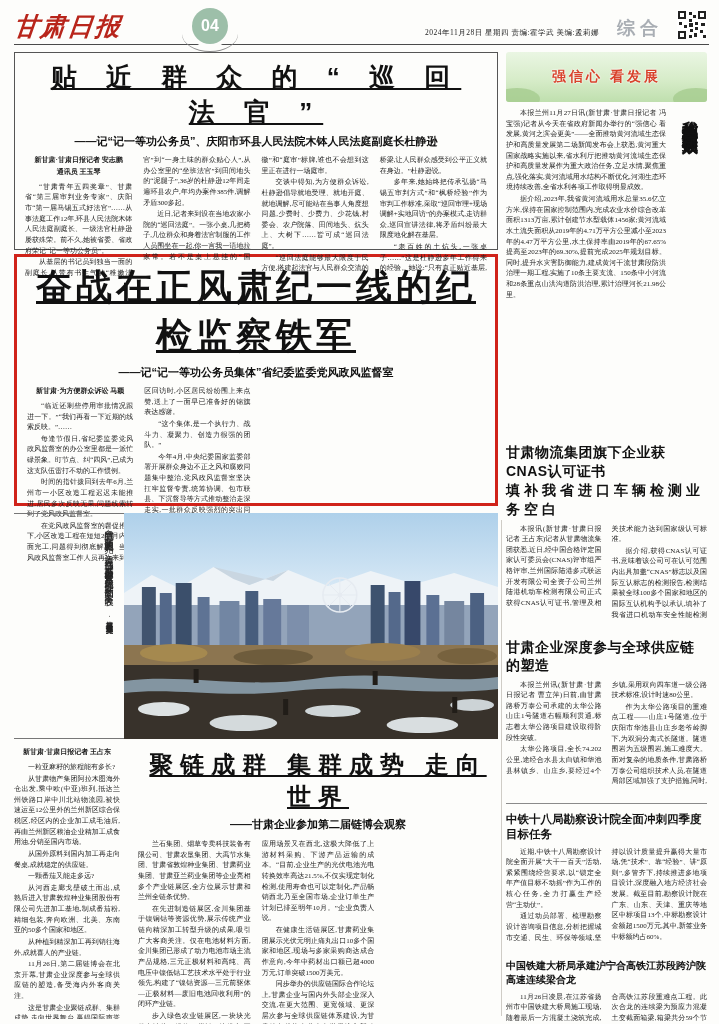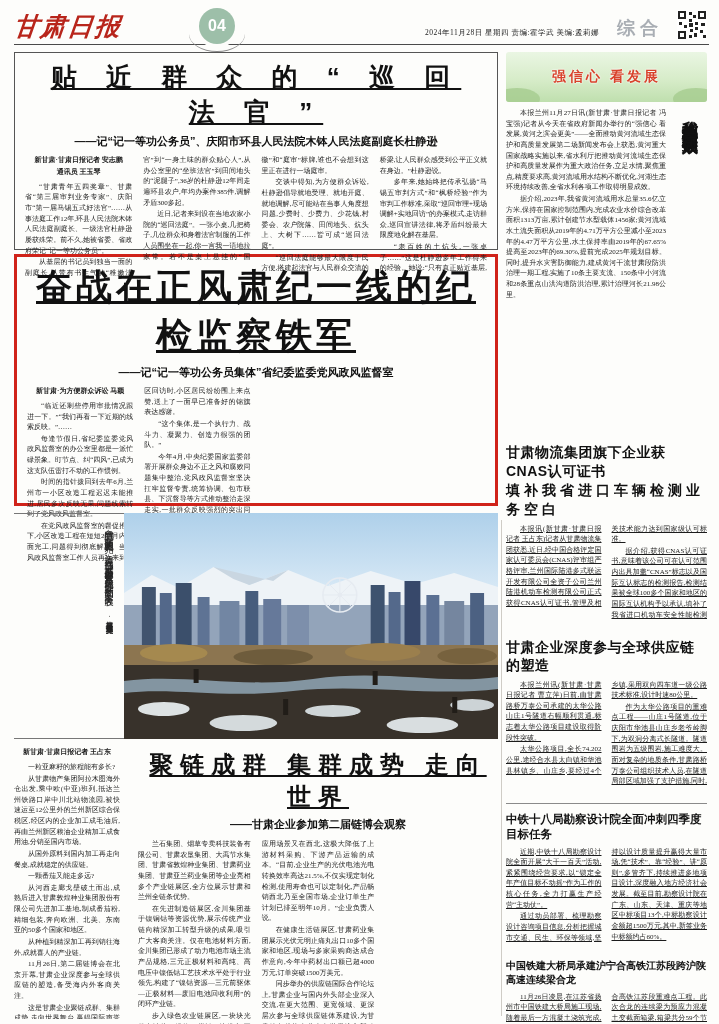--- a/index.html
+++ b/index.html
@@ -11,21 +11,21 @@
   }
   
   .header { position:absolute; left:14px; top:6px; right:10px; height:40px; }
   .masthead {
     font-family:"DejaVu Serif",serif; font-style:italic; font-weight:bold;
     font-size:25px; color:#b8251b; letter-spacing:2px; transform:skewX(-6deg);
     display:inline-block; margin-top:4px;
   }
   .header-rule { position:absolute; left:0; right:0; top:38px; border-top:1.6px solid #4a4a4a; }
   .page-badge {
-    position:absolute; left:185px; top:2px; width:36px; height:36px; border-radius:50%;
+    position:absolute; left:178px; top:2px; width:36px; height:36px; border-radius:50%;
     background:#9dbfa9; color:#fff; font-family:"Liberation Sans",sans-serif;
     font-weight:bold; font-size:16px; display:flex; align-items:center; justify-content:center;
     box-shadow:0 0 0 4px #fdfdfb; z-index:2;
   }
   .page-badge::after {
     content:""; position:absolute; left:-10px; right:-10px; top:8px; bottom:-8px;
     border:1px solid #8a8a8a; border-top:none; border-left:none; border-right:none;
     border-radius:50%;
   }
   .dateline { position:absolute; right:110px; top:22px; font-size:7.5px; color:#222; letter-spacing:.5px; white-space:nowrap; }
@@ -99,21 +99,21 @@
   .r-art1 .body-text { flex:1; height:100%; padding-right:5px; }
   .v-headline {
     width:34px; writing-mode:vertical-rl; text-orientation:upright;
     font-family:"Liberation Sans",sans-serif; font-weight:bold; font-size:16px;
     letter-spacing:1px; text-align:left; color:#111; line-height:34px; margin-left:2px;
   }
   .r-title { font-family:"Liberation Sans",sans-serif; font-weight:bold; text-align:left; color:#111; }
   .r-art2 { margin-top:13px; }
   .r-art2 .r-title { font-size:14px; letter-spacing:.5px; line-height:1.35; }
   .r-art2 .line2 { letter-spacing:4px; display:block; }
-  .cols2 { column-count:2; column-gap:10px; margin-top:5px;text-decoration:underline; }
+  .cols2 { column-count:2; column-gap:10px; margin-top:5px; }
   .r-art2 .cols2 { height:106px; }
   .r-art3 { margin-top:9px; border-bottom:1px solid #8a8a8a; padding-bottom:7px; }
   .r-art3 .r-title { font-size:14px; letter-spacing:.5px; }
   .r-art3 .cols2 { height:116px; }
   .r-art4 { margin-top:8px; }
   .r-art4 .r-title { font-size:11.5px; letter-spacing:0; }
   .r-art4 .cols2 { height:104px; }
   .r-art5 { margin-top:8px; }
   .r-art5 .r-title { font-size:10px; letter-spacing:0; }
   .r-art5 .cols2 { height:138px; }
@@ -282,21 +282,21 @@
 
   <div class="right-block">
 
     <div class="banner">
       <span class="banner-text">强信心 看发展</span>
     </div>
 
     <div class="r-art1">
       <div class="body-text">
         <div>
-            <p>本报兰州11月27日讯(新甘肃·甘肃日报记者 冯宝强)记者从今天在省政府新闻办举行的“强信心 看发展,黄河之滨会更美”——全面推动黄河流域生态保护和高质量发展第二场新闻发布会上获悉,黄河重大国家战略实施以来,省水利厅把推动黄河流域生态保护和高质量发展作为重大政治任务,立足水情,聚焦重点,精度要求高,黄河流域用水结构不断优化,河湖生态环境持续改善,全省水利各项工作取得明显成效。</p>
+            <p>本报兰州11月27日讯(新甘肃·甘肃日报记者 冯宝强)记者从今天在省政府新闻办举行的“强信心 看发展,黄河之滨会更美”——全面推动黄河流域生态保护和高质量发展第二场新闻发布会上获悉,黄河重大国家战略实施以来,省水利厅把推动黄河流域生态保护和高质量发展作为重大政治任务,立足水情,聚焦重点,强化落实,黄河流域用水结构不断优化,河湖生态环境持续改善,全省水利各项工作取得明显成效。</p>
             <p>据介绍,2023年,我省黄河流域用水总量35.6亿立方米,保持在国家控制范围内,完成农业水价综合改革面积1313万亩,累计创建节水型载体1456家;黄河流域水土流失面积从2019年的4.71万平方公里减小至2023年的4.47万平方公里,水土保持率由2019年的67.65%提高至2023年的69.30%,提前完成2025年规划目标。同时,提升水灾害防御能力,建成黄河干流甘肃段防洪治理一期工程,实施了10条主要支流、150条中小河流和28条重点山洪沟道防洪治理,累计治理河长21.98公里。</p>
           </div>
       </div>
       <div class="v-headline">我省推动水利事业高质量发展取得明显成效</div>
     </div>
 
     <div class="r-art2">
       <div class="r-title">
         <span>甘肃物流集团旗下企业获CNAS认可证书</span>
         <span class="line2">填补我省进口车辆检测业务空白</span>

